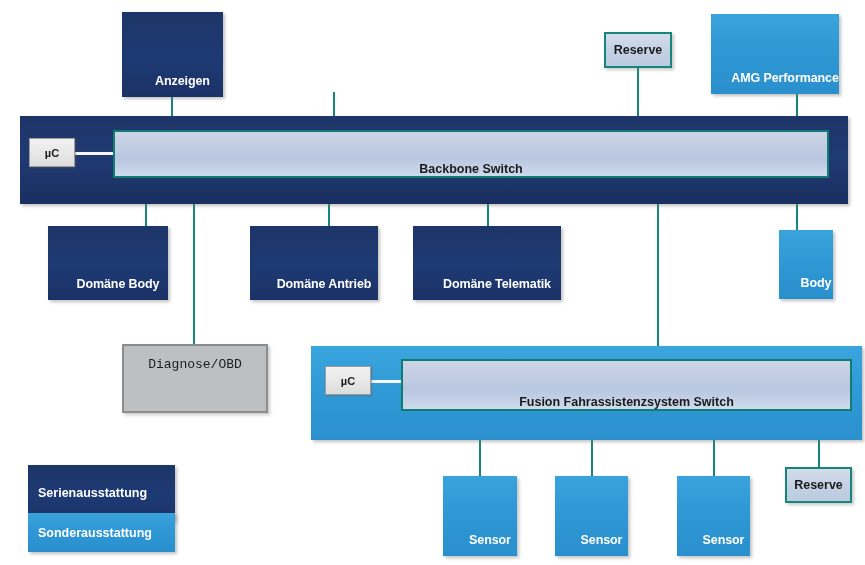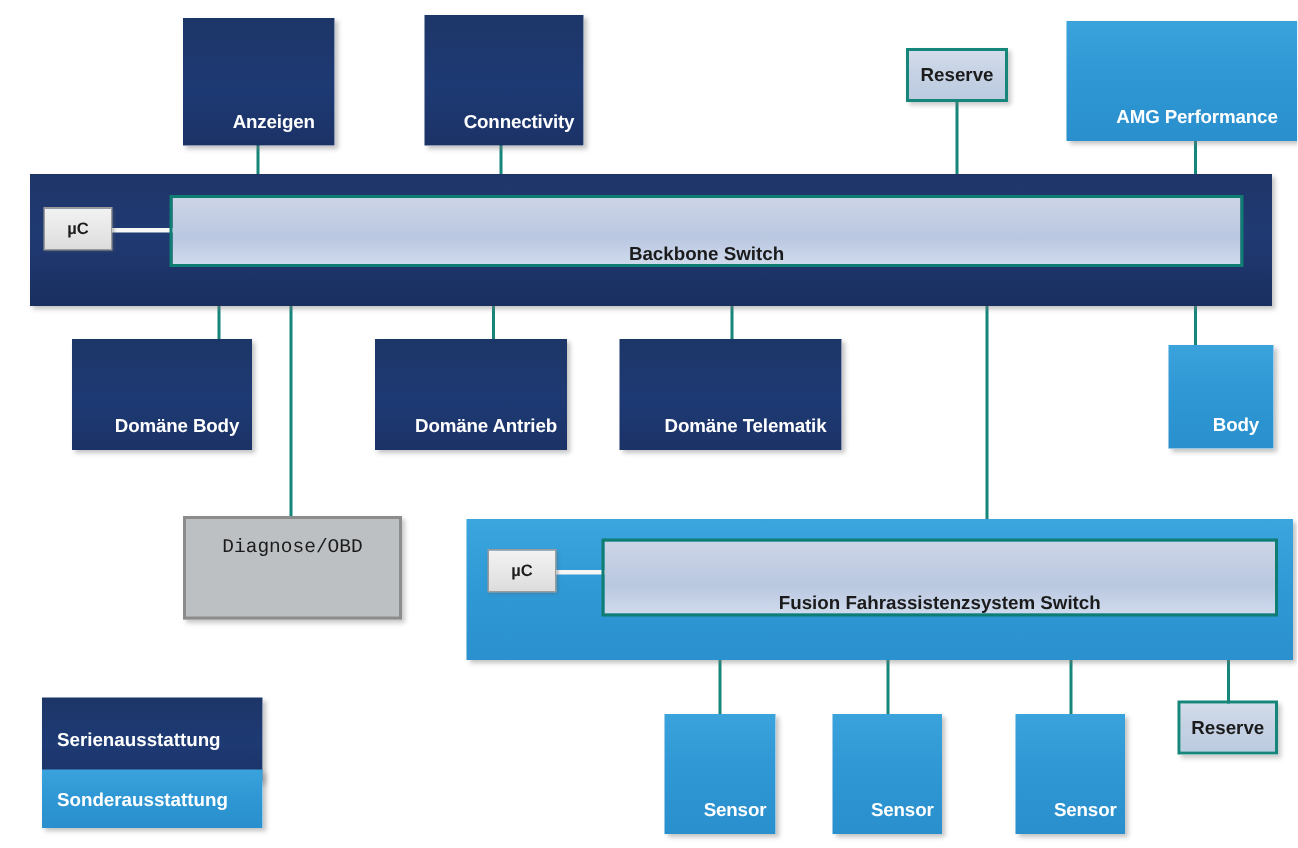--- a/index.html
+++ b/index.html
@@ -207,29 +207,26 @@
   <div class="conn conn-v" style="left:479px; top:410px; height:68px;"></div>
   <div class="conn conn-v" style="left:591px; top:410px; height:68px;"></div>
   <div class="conn conn-v" style="left:713px; top:410px; height:68px;"></div>
 
   <div class="conn conn-v" style="left:818px; top:410px; height:60px;"></div>
 
   <div class="node dark balign" style="left:122px; top:12px; width:101px; height:85px;">
     <span class="lbl">Anzeigen</span>
   </div>
 
-  <div class="node dark balign" style="left:283px; top:10px; width:106px; height:87px;">
-    <span class="lbl">Connectivity</span>
-  </div>
 
   <div class="reserve-box" style="left:604px; top:32px; width:68px; height:36px;">
     <span class="lbl">Reserve</span>
   </div>
 
-  <div class="node light balign" style="left:711px; top:14px; width:154px; height:80px;">
+  <div class="node light balign" style="left:711px; top:14px; width:128px; height:80px;">
     <span class="lbl">AMG Performance</span>
   </div>
 
   <div class="container-box container-dark" style="left:20px; top:116px; width:828px; height:88px;">
   </div>
   <span class="container-label" style="left:26px; top:181px;">Zentraler Switch</span>
 
   <div class="conn-white" style="left:74px; top:152px; width:44px;"></div>
 
   <div class="uc-box" style="left:29px; top:138px; width:46px; height:29px;">
@@ -245,21 +242,21 @@
   </div>
 
   <div class="node dark balign" style="left:413px; top:226px; width:148px; height:74px;">
     <span class="lbl">Domäne Telematik</span>
   </div>
 
   <div class="node dark balign" style="left:250px; top:226px; width:128px; height:74px;">
     <span class="lbl">Domäne Antrieb</span>
   </div>
 
-  <div class="node light balign" style="left:779px; top:230px; width:70px; height:69px;">
+  <div class="node light balign" style="left:779px; top:230px; width:54px; height:69px;">
     <span class="lbl">Body</span>
   </div>
 
   <div class="gray-box" style="left:122px; top:344px; width:146px; height:69px;">
     <span class="lbl">Diagnose/OBD</span>
   </div>
 
   <div class="container-box container-light" style="left:311px; top:346px; width:551px; height:94px;">
   </div>
 

